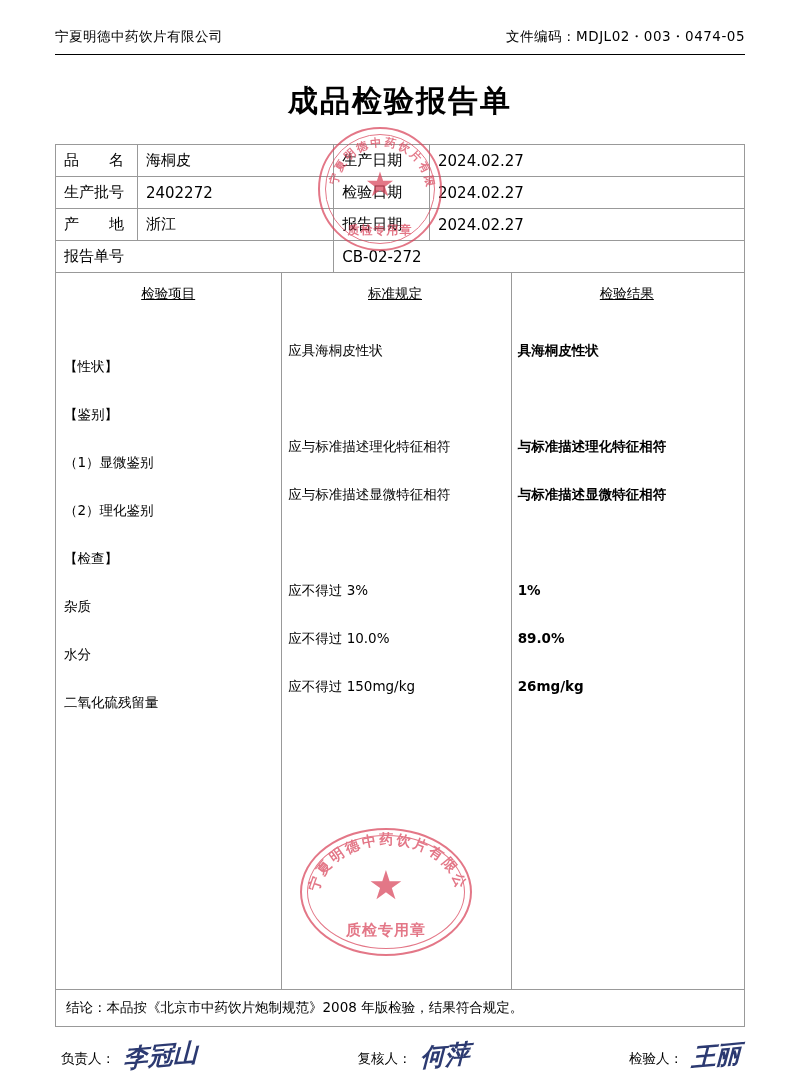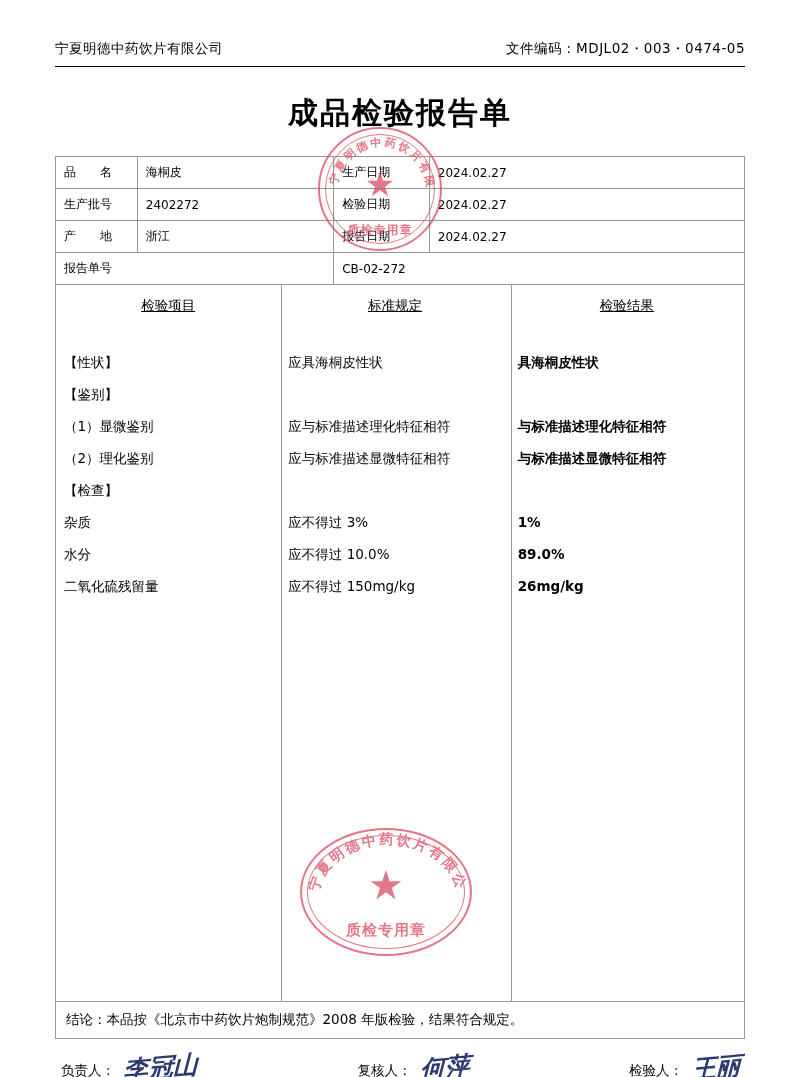--- a/index.html
+++ b/index.html
@@ -11,21 +11,21 @@
     width: 800px;
     height: 1077px;
     font-family: "DejaVu Sans", "Liberation Sans", sans-serif;
     color: #000;
     position: relative;
   }
   .page {
     position: relative;
     width: 800px;
     height: 1077px;
-    padding: 40px 55px 0 55px;
+    padding: 28px 55px 0 55px;
   }
   
   .header-row {
     display: flex;
     justify-content: space-between;
     align-items: baseline;
     font-size: 13.5px;
     padding-bottom: 8px;
     border-bottom: 1px solid #000;
   }
@@ -39,21 +39,21 @@
     font-weight: bold;
     letter-spacing: 2px;
     margin: 26px 0 22px 0;
     font-family: "DejaVu Serif", "Liberation Serif", serif;
   }
 
   
   table {
     border-collapse: collapse;
     width: 100%;
-    font-size: 12px;
+    font-size: 15px;
   }
   td {
     border: 1px solid #999;
     padding: 6px 8px;
     vertical-align: middle;
     height: 32px;
   }
   .lbl {
     width: 78px;
     white-space: nowrap;
@@ -96,21 +96,21 @@
     position: relative;
     height: 676px;
   }
   .rrow {
     display: flex;
     font-size: 13.5px;
   }
   .rrow > div {
     padding: 7px 0 7px 8px;
   }
-  .rc-1 { width: 225px; }
+  .rc-1 { width: 225px; margin-top: 16px; }
   .rc-2 { width: 230px; }
   .rc-3 { width: 235px; font-weight: bold; }
   .bracket { letter-spacing: 0; }
   .spacer-row { height: 22px; }
 
   
   .conclusion {
     border: 1px solid #999;
     border-top: none;
     font-size: 13.5px;

